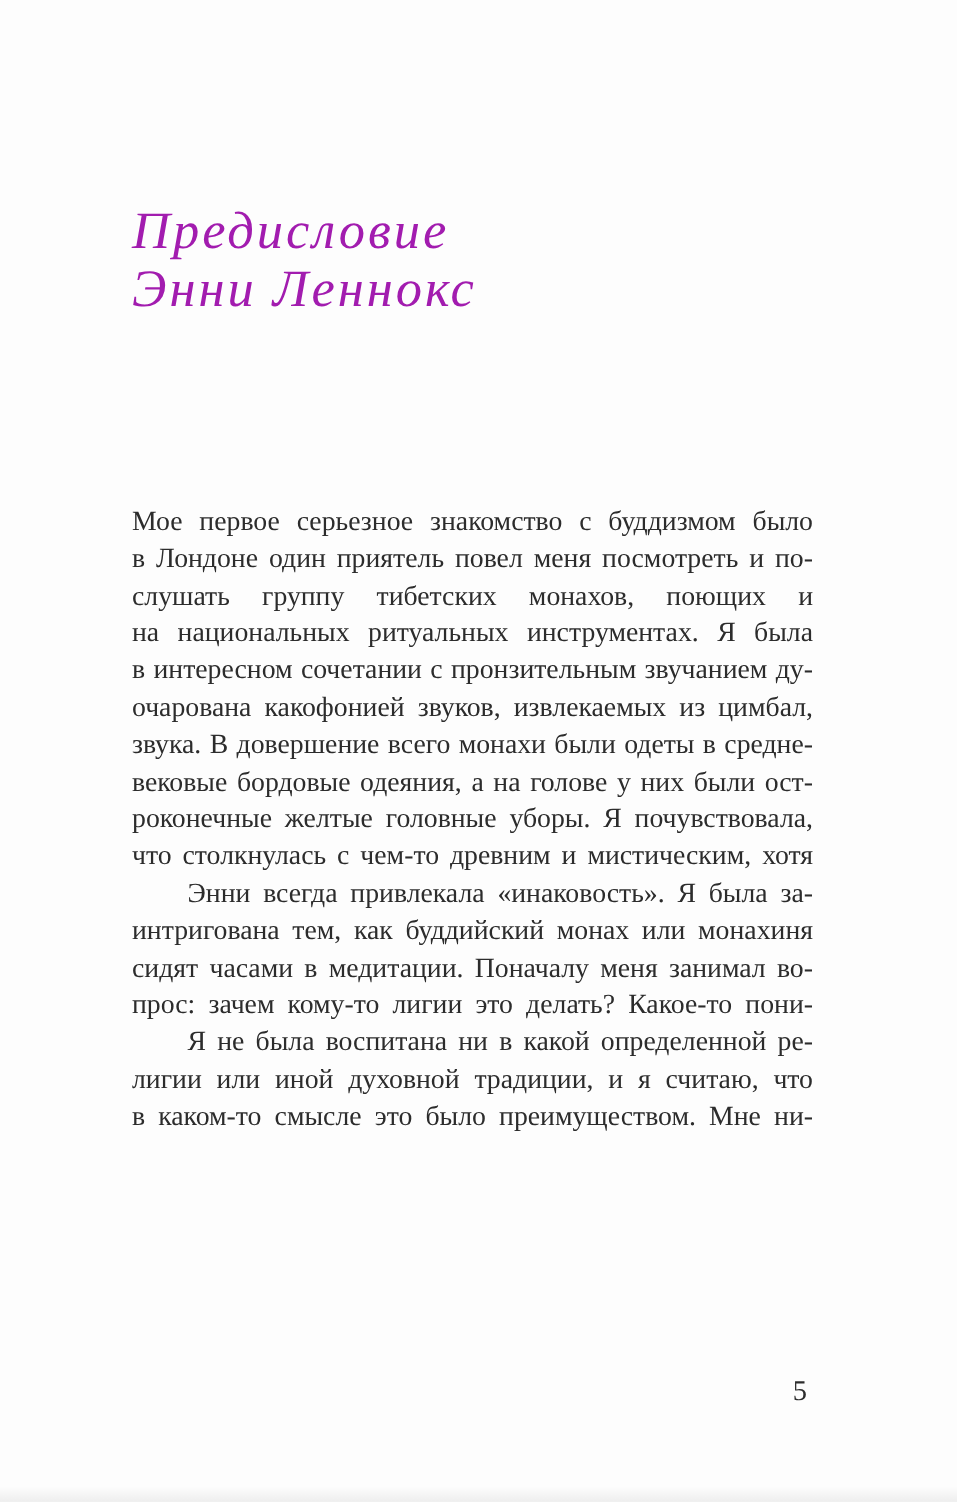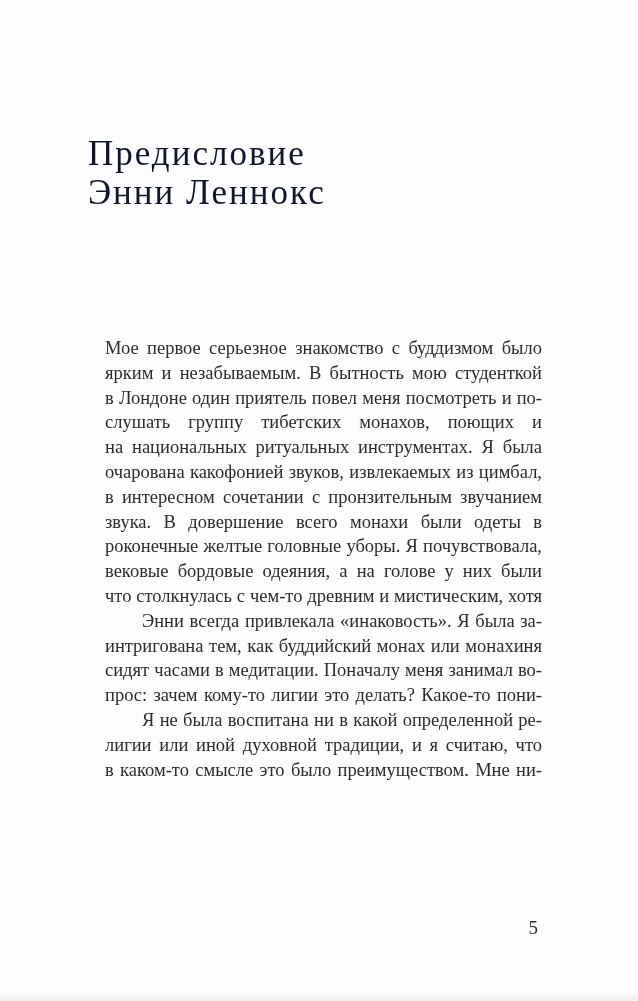--- a/index.html
+++ b/index.html
@@ -18,21 +18,22 @@
     position: absolute;
     left: 0; right: 0; bottom: 0;
     height: 10px;
     background: linear-gradient(to bottom, rgba(0,0,0,0), rgba(0,0,0,0.06));
     pointer-events: none;
   }
   .title-block {
     position: absolute;
     left: 88px;
     top: 134px;
-    color: #0f172a;
+    color: #a21caf;
+    font-style: italic;
   }
   .title-line {
     font-size: 35px;
     line-height: 39px;
     letter-spacing: 2px;
     font-weight: 400;
     white-space: nowrap;
   }
   .body-text {
     position: absolute;
@@ -42,21 +43,20 @@
     color: #2c2c2c;
     font-size: 18.5px;
   }
   .line {
     height: 24.8px;
     line-height: 24.8px;
     overflow: hidden;
     text-align: justify;
     text-align-last: justify;
     white-space: normal;
-    margin-left: 17px;
   }
   .line.para-end { text-align-last: left; }
   .line.indent { text-indent: 37px; }
   .folio {
     position: absolute;
     top: 915px;
     right: 100px;
     color: #2c2c2c;
     font-size: 19px;
     line-height: 25px;
@@ -68,29 +68,28 @@
 <div class="page" style="background: rgb(253, 253, 253); color: rgb(44, 44, 44);">
 
   <div class="title-block">
     <div class="title-line">Предисловие</div>
     <div class="title-line">Энни Леннокс</div>
   </div>
 
   <div class="body-text">
 
   <div class="line">Мое первое серьезное знакомство с буддизмом было</div>
-      <div class="line">ярким и незабываемым. В бытность мою студенткой</div>
       <div class="line">в Лондоне один приятель повел меня посмотреть и по-</div>
       <div class="line">слушать группу тибетских монахов, поющих и играющих</div>
       <div class="line">на национальных ритуальных инструментах. Я была</div>
+      <div class="line">в интересном сочетании с пронзительным звучанием ду-</div>
       <div class="line">очарована какофонией звуков, извлекаемых из цимбал,</div>
-      <div class="line">в интересном сочетании с пронзительным звучанием ду-</div>
       <div class="line">звука. В довершение всего монахи были одеты в средне-</div>
+      <div class="line">вековые бордовые одеяния, а на голове у них были ост-</div>
       <div class="line">роконечные желтые головные уборы. Я почувствовала,</div>
-      <div class="line">вековые бордовые одеяния, а на голове у них были ост-</div>
       <div class="line">что столкнулась с чем-то древним и мистическим, хотя</div>
       <div class="line indent">Энни всегда привлекала «инаковость». Я была за-</div>
       <div class="line">интригована тем, как буддийский монах или монахиня</div>
       <div class="line">сидят часами в медитации. Поначалу меня занимал во-</div>
       <div class="line">прос: зачем кому-то лигии это делать? Какое-то пони-</div>
       <div class="line indent">Я не была воспитана ни в какой определенной ре-</div>
       <div class="line">лигии или иной духовной традиции, и я считаю, что</div>
       <div class="line">в каком-то смысле это было преимуществом. Мне ни-</div>
     </div>
 

